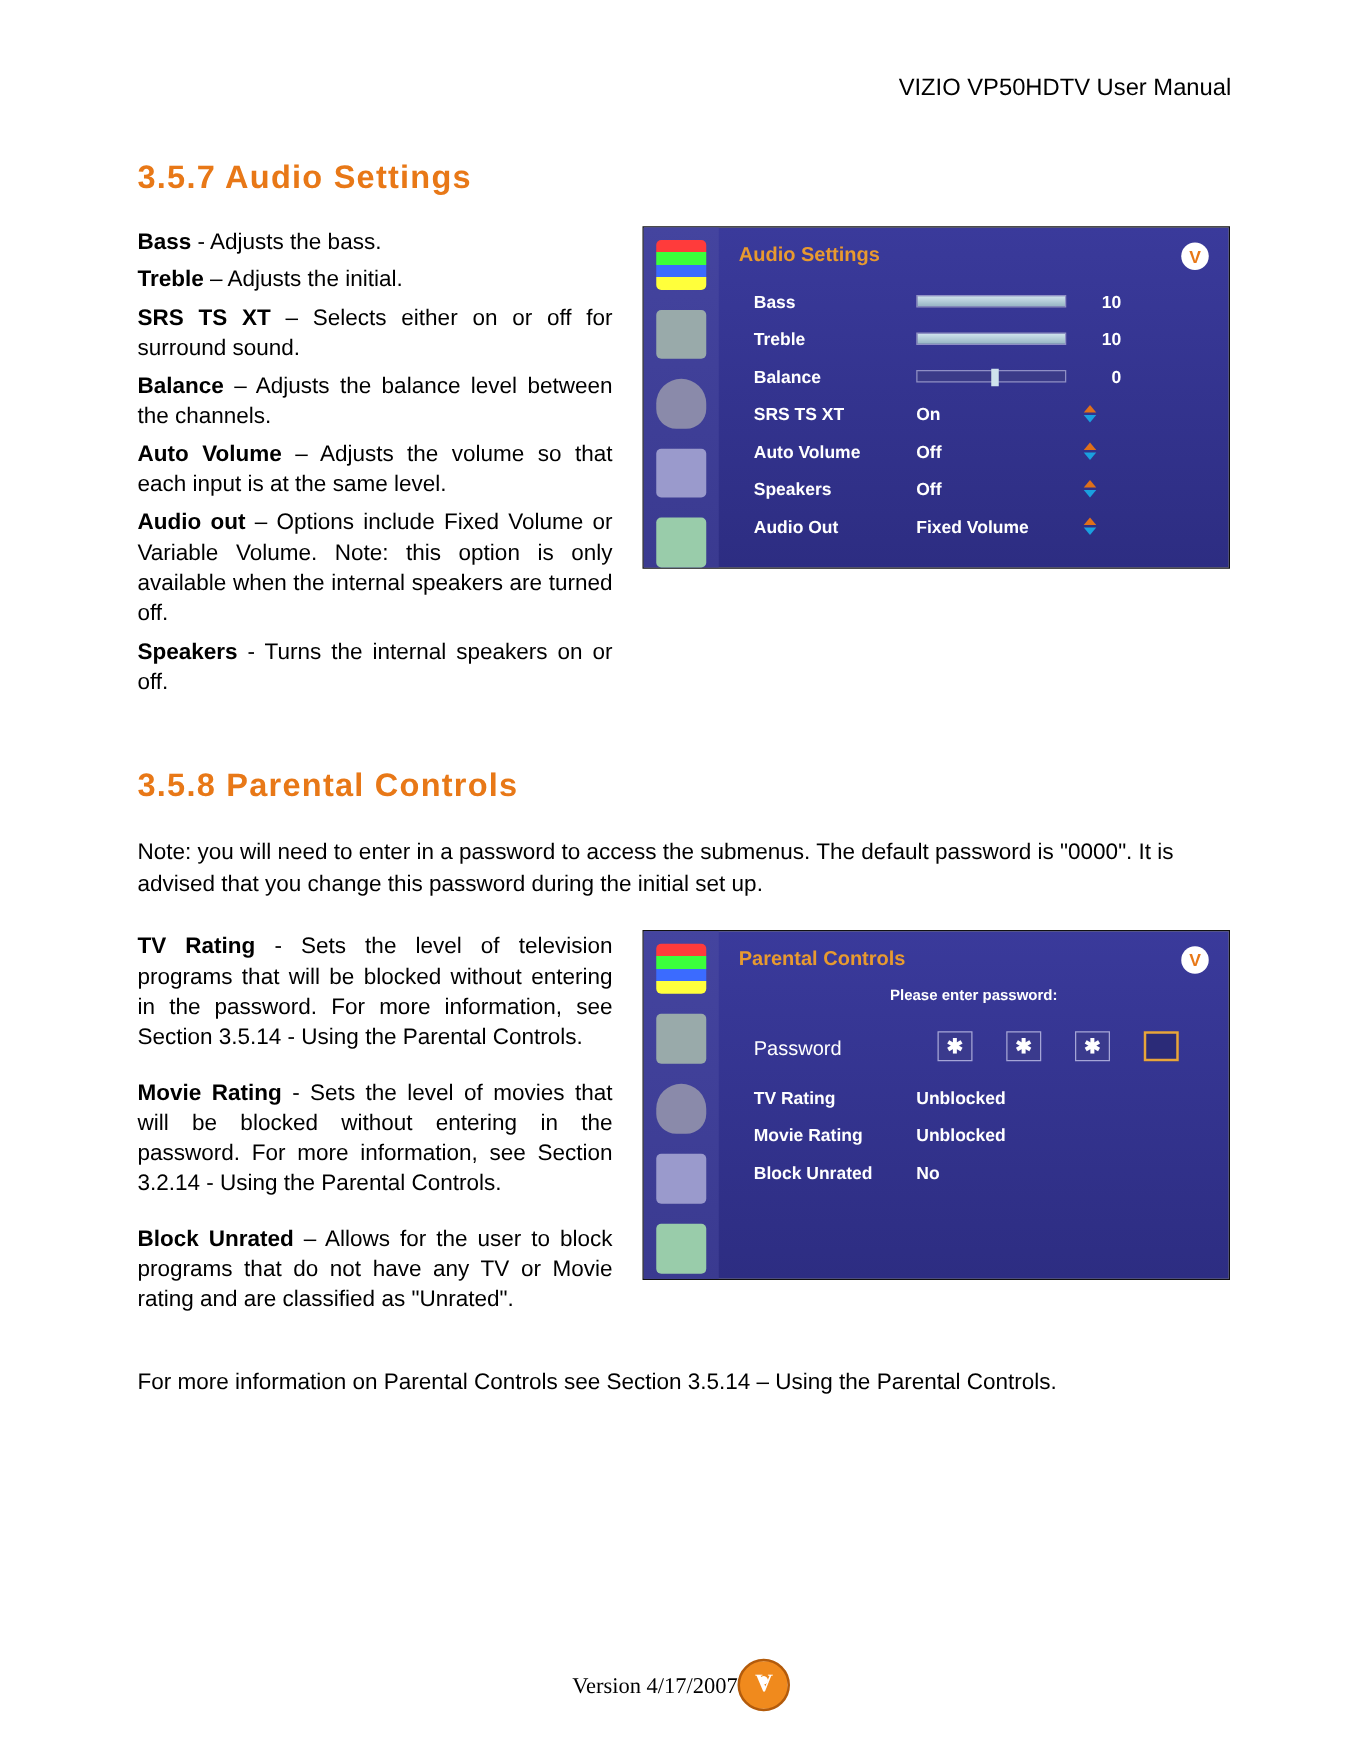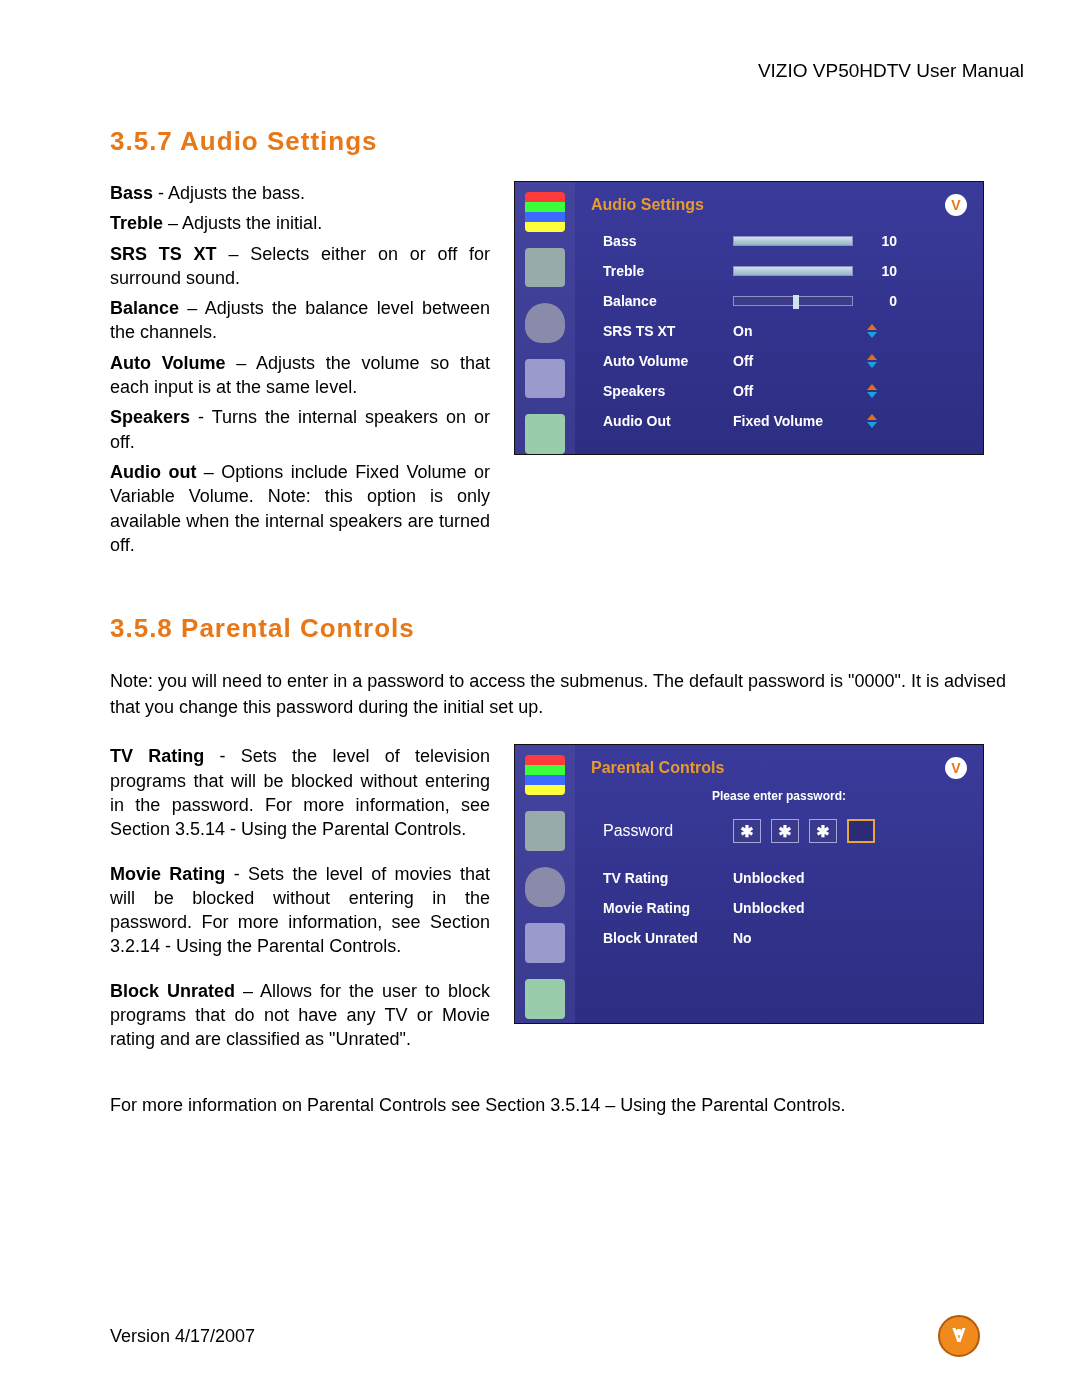--- a/index.html
+++ b/index.html
@@ -1,17 +1,17 @@
 <!DOCTYPE html>
 <html><head>
 <meta charset="utf-8">
 <style>
   * { box-sizing: border-box; margin: 0; padding: 0; }
   html, body { width: 1080px; height: 1397px; background: #fff; font-family: Arial, Helvetica, sans-serif; color: #000; }
-  .page { position: relative; width: 1080px; height: 1397px; padding: 60px 56px 40px 110px; }
+  .page { position: relative; width: 1080px; height: 1397px; padding: 60px 95px 40px 110px; }
   .header-line { text-align: right; font-size: 19px; margin-bottom: 44px; }
   .section-title { font-size: 26px; color: #e87817; font-weight: bold; letter-spacing: 1px; font-family: "Arial Rounded MT Bold", Arial, sans-serif; margin-bottom: 24px; }
   .section-357 { margin-bottom: 50px; }
   .two-col { display: flex; gap: 24px; align-items: flex-start; }
   .left-text { width: 380px; font-size: 18px; line-height: 1.35; }
   .left-text p { margin-bottom: 6px; text-align: justify; }
   .left-text b { font-weight: bold; }
   .osd { border: 1px solid #111; background: linear-gradient(#3a3a9b, #2d2d82); width: 470px; position: relative; }
   .osd-sidebar { position: absolute; left: 0; top: 0; bottom: 0; width: 60px; background: linear-gradient(#44449f,#3a3a90); display: flex; flex-direction: column; align-items: center; padding-top: 10px; gap: 16px; }
   .sidebar-ic { width: 40px; height: 40px; border-radius: 4px; display:flex; align-items:center; justify-content:center; font-size: 22px; color:#888; }
@@ -28,29 +28,29 @@
   .osd-label { width: 120px; }
   .osd-slider { width: 120px; height: 10px; background:#3b3b88; border:1px solid #8f8fc5; position:relative; }
   .osd-slider .fill { position:absolute; left:0; top:0; bottom:0; background: linear-gradient(#cfe3ec,#97b5c4); }
   .osd-slider .knob { position:absolute; top:-2px; width:6px; height:14px; background:#cfe3ec; }
   .osd-value { width: 34px; text-align:right; font-weight:bold; }
   .osd-toggle { width: 120px; color:#fff; }
   .osd-arrows { width: 18px; height:16px; display:flex; flex-direction:column; align-items:center; justify-content:center; }
   .osd-arrows::before { content:""; border-left:5px solid transparent; border-right:5px solid transparent; border-bottom:6px solid #e0701a; margin-bottom:2px; }
   .osd-arrows::after { content:""; border-left:5px solid transparent; border-right:5px solid transparent; border-top:6px solid #1aa0e0; }
   .osd2 { height: 280px; }
-  .pwd-row { display:flex; align-items:center; gap:10px; height:36px; }
+  .pwd-row { display:flex; align-items:flex-end; gap:27px; height:36px; }
   .pwd-box { width:28px; height:24px; border:1px solid #a5a5d7; background:#3a3a8d; color:#fff; display:flex; align-items:center; justify-content:center; font-size:16px; font-weight:bold; }
   .pwd-box.active { border:2px solid #e8a53a; background:#2b2b78; }
   .osd-center { text-align:center; color:#fff; font-size:12px; font-weight:bold; margin:8px 0 10px; }
   .para { font-size:18px; line-height:1.45; margin: 0 0 24px 0; text-align: left; }
   .section-358 { margin-top: 30px; }
   .left-text-wide { width: 380px; font-size:18px; line-height:1.35; }
   .left-text-wide p { margin-bottom: 20px; text-align: justify; }
-  .footer { position:absolute; bottom: 40px; left:110px; right:100px; display:flex; align-items:center; justify-content:space-between; font-size:18px; }
+  .footer { position:absolute; bottom: 28px; left:110px; right:100px; display:flex; align-items:center; justify-content:center; font-size:18px;font-family:Liberation Serif, serif; }
   .footer-mid { text-align:center; flex:1; }
   .footer-url { font-weight:bold; }
   .footer-logo { width:42px; height:42px; border-radius:50%; background: radial-gradient(circle at 50% 40%, #fff 0 10%, #f08a1d 12% 100%); display:flex; align-items:center; justify-content:center; color:#fff; font-weight:bold; font-size:20px; border:2px solid #b35b0b; }
   .footer-logo span { transform: translateY(-1px); }
   .osd-content-indent { padding-left: 12px; }
 </style>
 </head>
 <body>
 
 <div class="page">
@@ -60,22 +60,22 @@
   <div class="section-357">
     <div class="section-title">3.5.7 Audio Settings</div>
 
     <div class="two-col">
       <div class="left-text">
         <p><b>Bass</b><span> - </span><span>Adjusts the bass.</span></p>
         <p><b>Treble</b><span> – </span><span>Adjusts the initial.</span></p>
         <p><b>SRS TS XT</b><span> – </span><span>Selects either on or off for surround sound.</span></p>
         <p><b>Balance</b><span> – </span><span>Adjusts the balance level between the channels.</span></p>
         <p><b>Auto Volume</b><span> – </span><span>Adjusts the volume so that each input is at the same level.</span></p>
+        <p><b>Audio out</b><span> – </span><span>Options include Fixed Volume or Variable Volume.  Note: this option is only available when the internal speakers are turned off.</span></p>
         <p><b>Speakers</b><span> - </span><span>Turns the internal speakers on or off.</span></p>
-        <p><b>Audio out</b><span> – </span><span>Options include Fixed Volume or Variable Volume.  Note: this option is only available when the internal speakers are turned off.</span></p>
       </div>
 
       <div class="osd">
         <div class="osd-sidebar">
           <div class="sidebar-ic ic-picture"></div>
           <div class="sidebar-ic ic-tv"></div>
           <div class="sidebar-ic ic-speaker"></div>
           <div class="sidebar-ic ic-lock"></div>
           <div class="sidebar-ic ic-setup"></div>
         </div>

